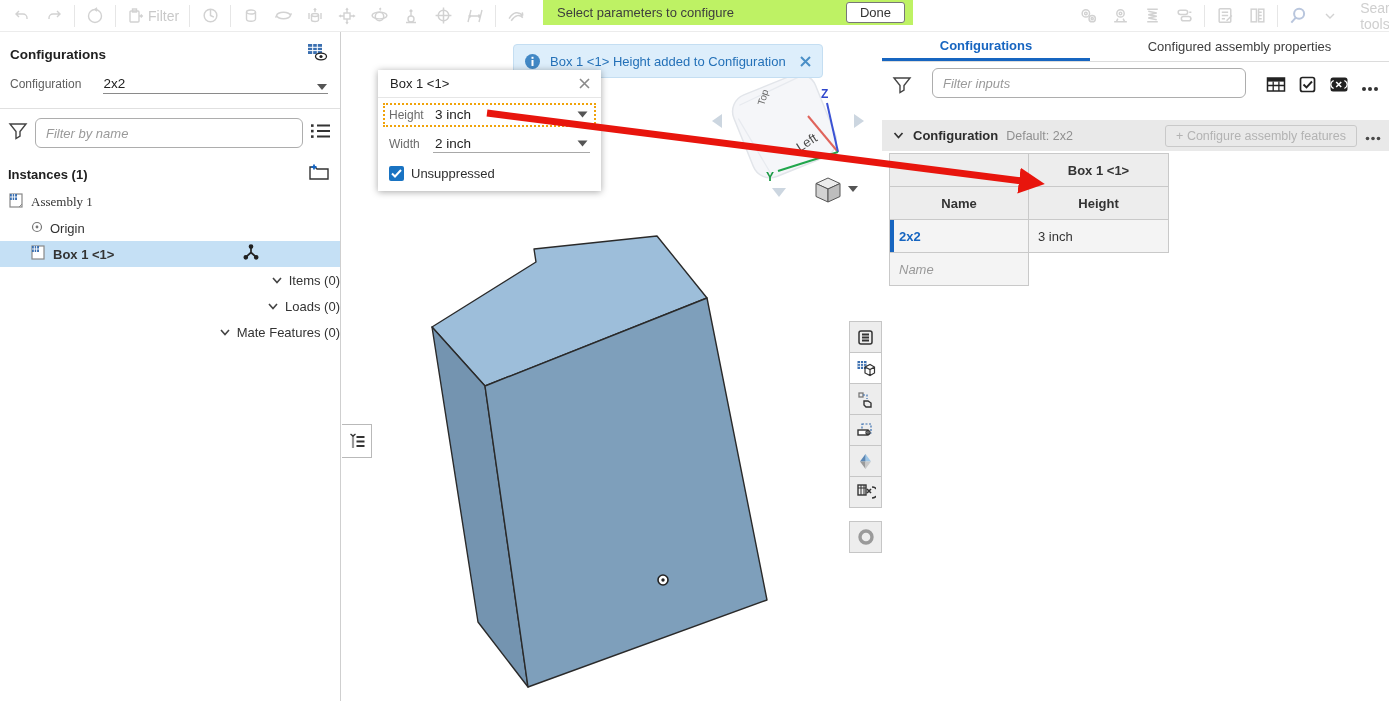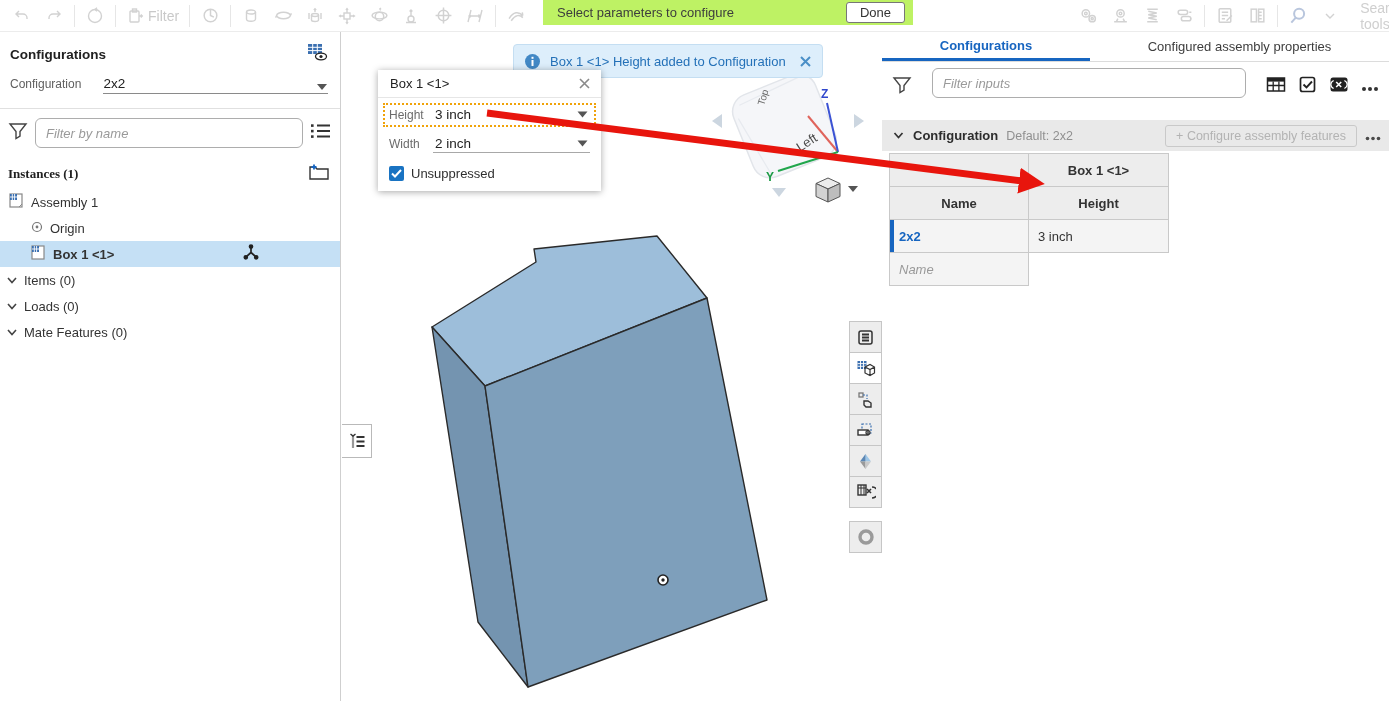--- a/index.html
+++ b/index.html
@@ -31,25 +31,25 @@
   .lp-config-label { font-size:12px; color:#5f5f5f; padding-bottom:3px; }
   .cfg-line { flex:1; border-bottom:1px solid #8a8a8a; display:flex; justify-content:space-between; align-items:flex-end; padding-bottom:2px; }
   .cfg-value { font-size:13.5px; color:#212121; }
   .lp-divider { border-top:1px solid #e0e0e0; margin-top:14px; }
   .lp-filter { display:flex; align-items:center; gap:7px; padding:9px 8px 6px 8px; }
   .lp-filter input, .rp-filter input {
       flex:1; height:30px; border:1px solid #adadad; border-radius:6px; padding:0 10px;
       font-size:13px; font-style:italic; color:#444; font-family:inherit; outline:none; }
   .lp-filter input::placeholder, .rp-filter input::placeholder { color:#9a9a9a; font-style:italic; }
   .lp-instances { display:flex; align-items:center; justify-content:space-between; padding:9px 10px 4px 8px; }
-  .lp-instances-label { font-size:13px; font-weight:bold; color:#212121;font-family:Liberation Serif, serif; }
+  .lp-instances-label { font-size:13px; font-weight:bold; color:#212121; }
   .tree-row { height:26px; display:flex; align-items:center; font-size:13px; color:#333; gap:6px; }
   .tree-row.sel { background:#c5e0f5; font-weight:bold; }
-  .ind1 { padding-left:8px; } .ind2 { padding-left:30px; }
-  .sec-row { height:26px; display:flex; align-items:center; gap:5px; padding-left:5px; font-size:13px; color:#333; }
+  .ind1 { padding-left:8px;font-family:Liberation Serif, serif; } .ind2 { padding-left:30px; }
+  .sec-row { height:26px; display:flex; align-items:center; gap:5px; padding-left:5px; font-size:13px; color:#333;justify-content:flex-end; }
 
   
   .vp-tab { position:absolute; left:342px; top:424px; width:30px; height:34px; background:#fff;
             border:1px solid #b9b9b9; border-left:none; display:flex; align-items:center; justify-content:center; z-index:4; }
   .scene { position:absolute; left:0; top:0; z-index:2; pointer-events:none; }
   .viewcube { position:absolute; left:690px; top:50px; z-index:5; }
 
   
   .vtb { position:absolute; left:849px; top:322px; width:33px; z-index:6; }
   .vtb-btn { width:33px; height:32px; background:#ededed; border:1px solid #c6c6c6; margin-top:-1px;

